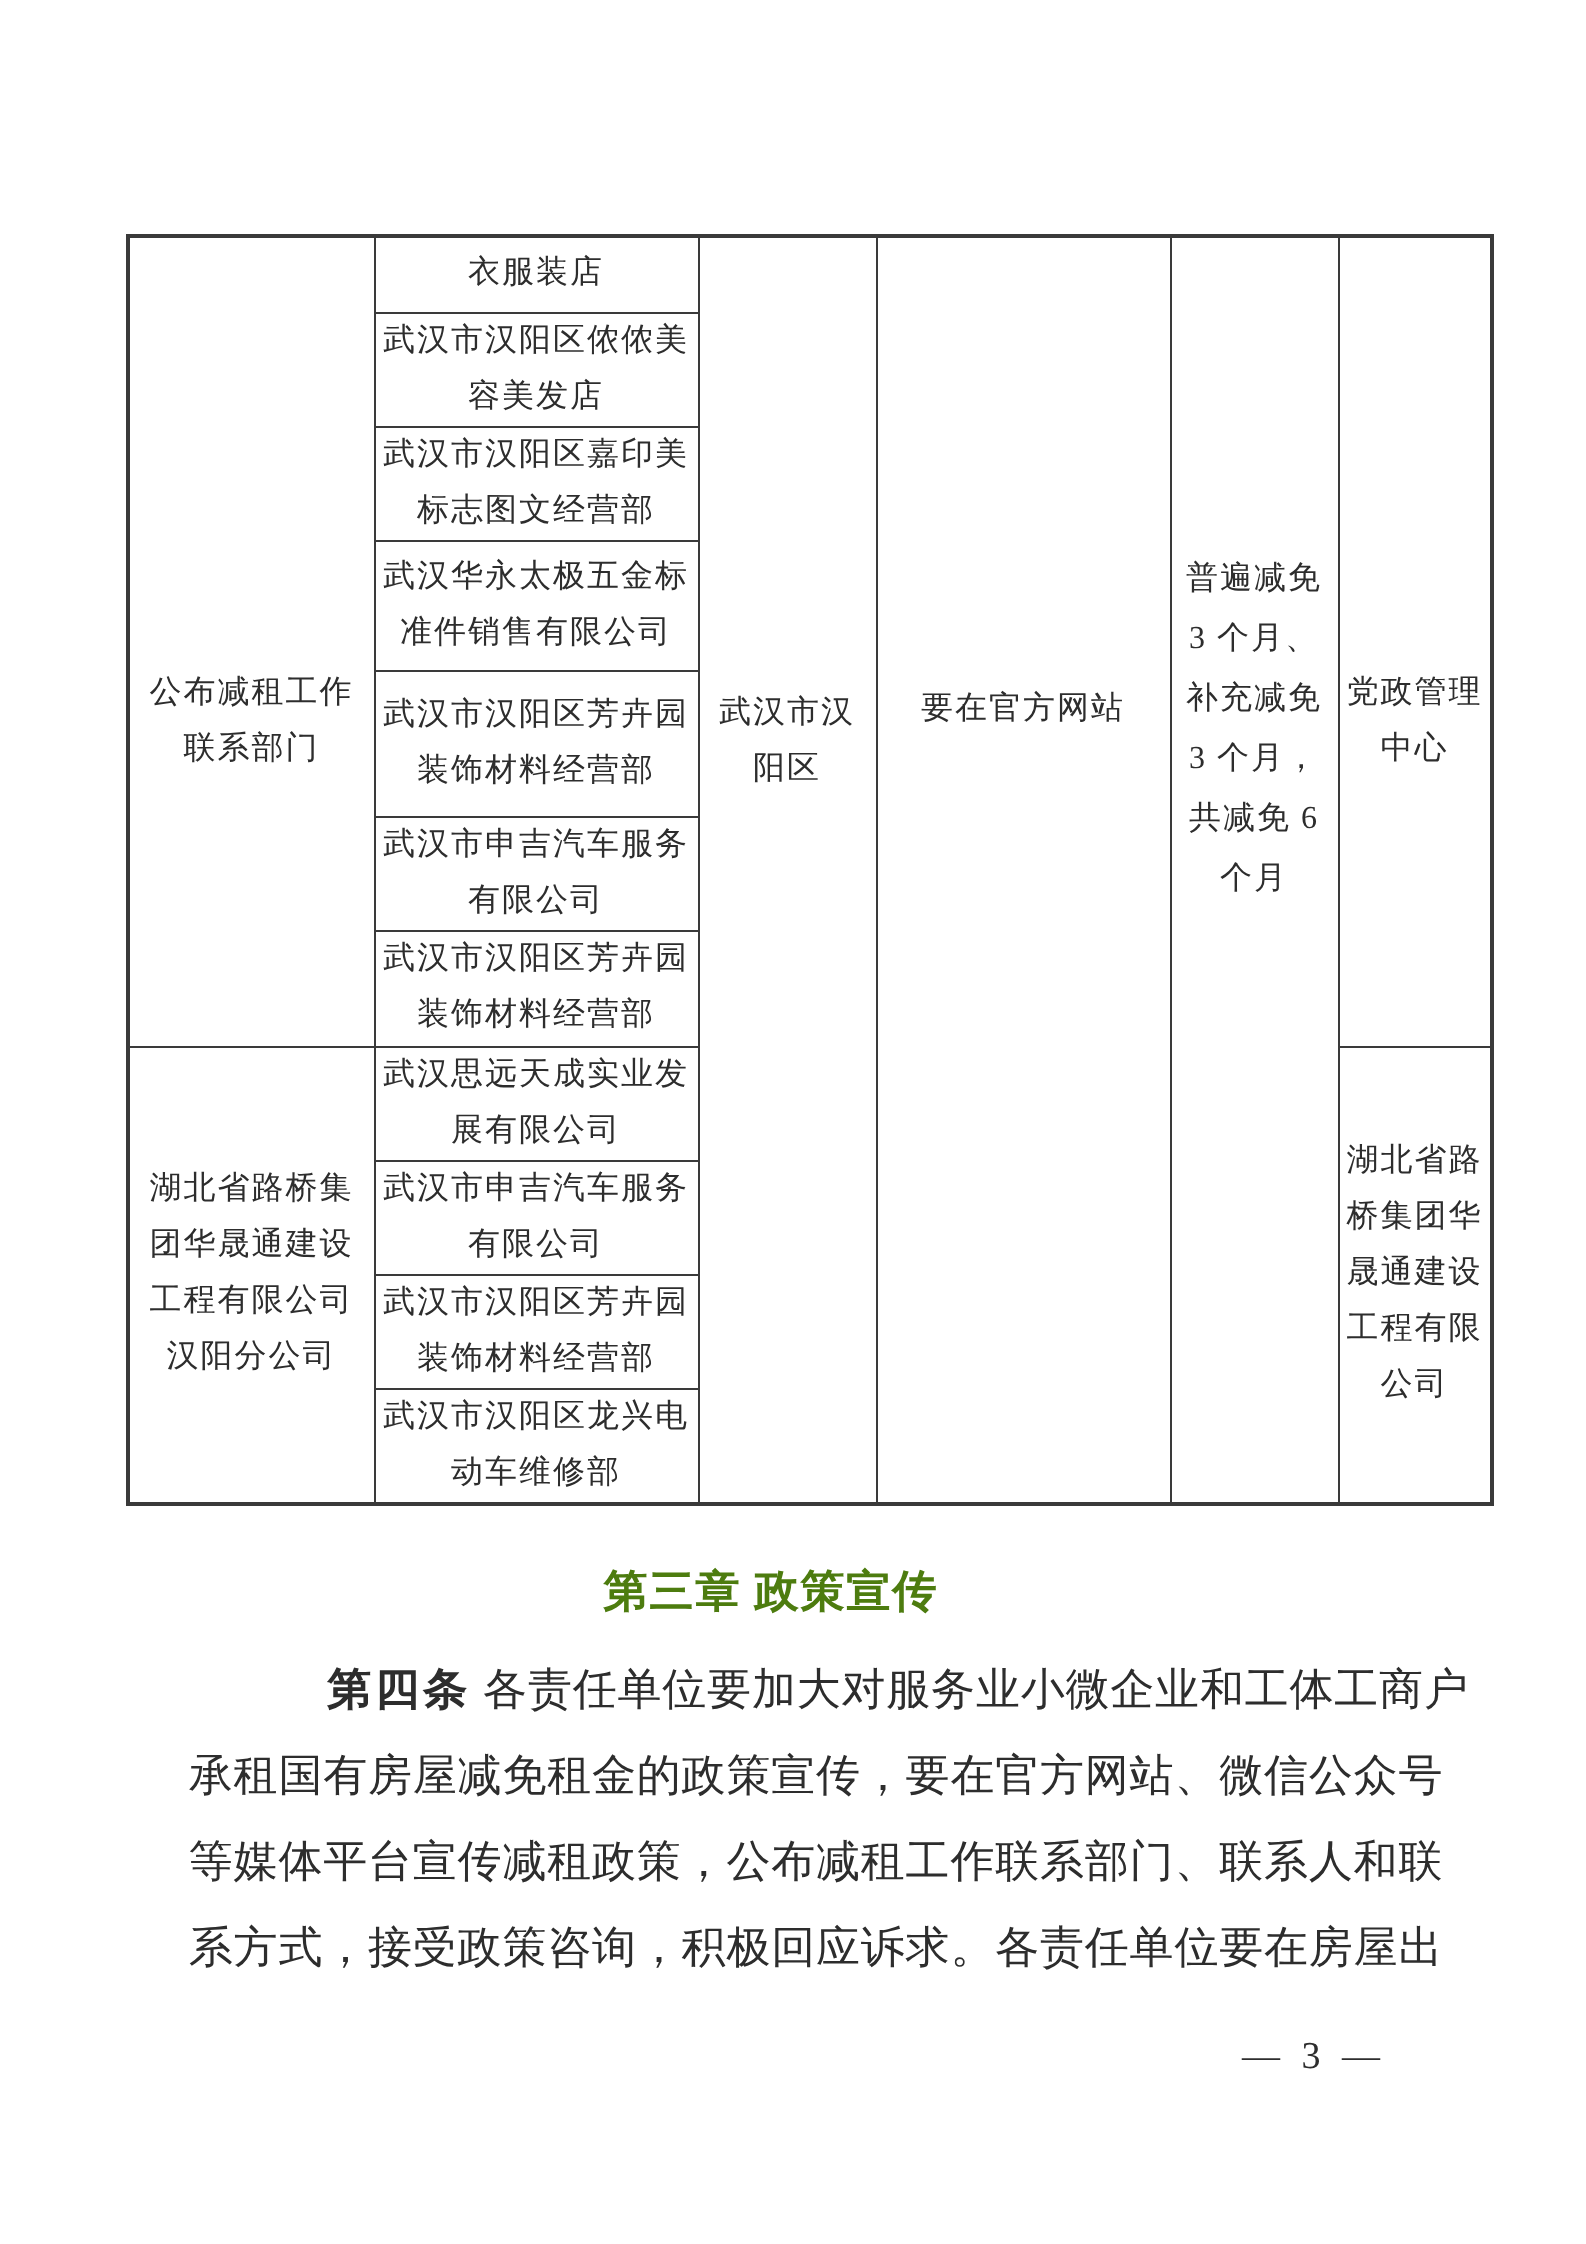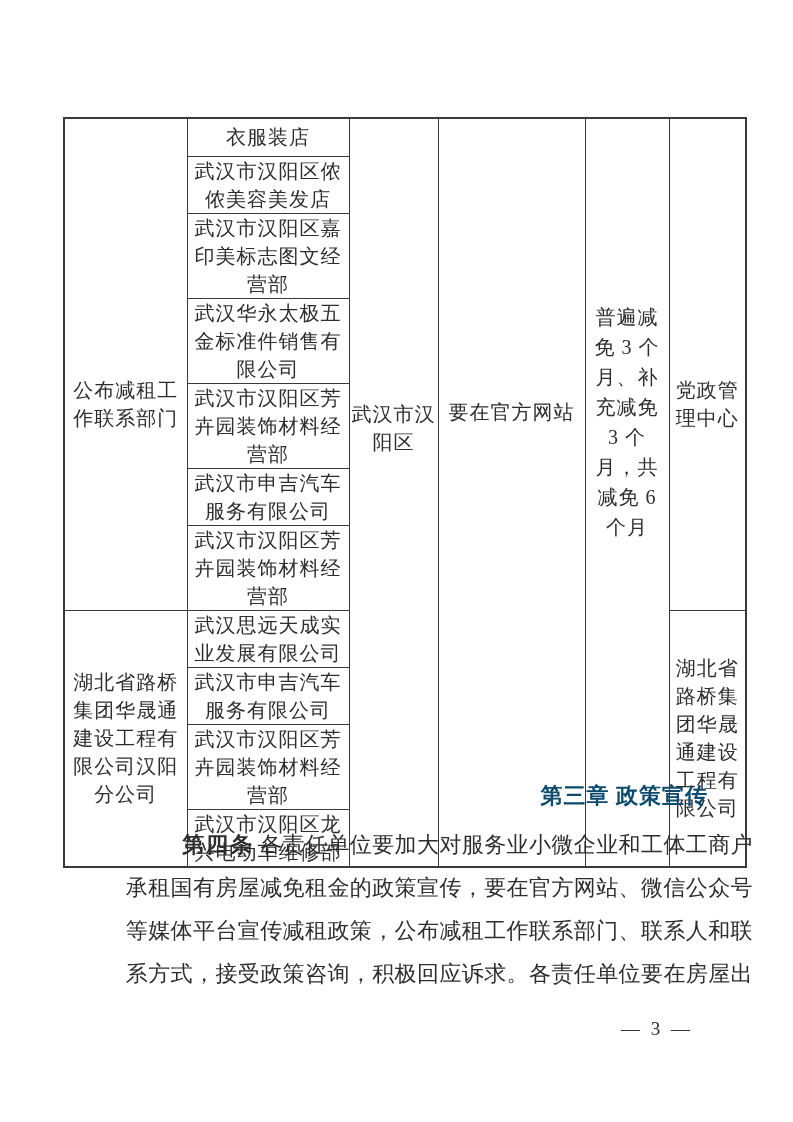--- a/index.html
+++ b/index.html
@@ -27,21 +27,21 @@
   table.doc-table {
     border-collapse: collapse;
     table-layout: fixed;
     border: 2px solid #3a3a3a;
   }
   table.doc-table td {
     border: 1px solid #3a3a3a;
     padding: 0 2px;
     text-align: center;
     vertical-align: middle;
-    font-size: 20px;
+    font-size: 16px;
     line-height: 28px;
     letter-spacing: 1px;
     color: #2d2d2d;
   }
   col.c1 { width: 123px; }
   col.c2 { width: 162px; }
   col.c3 { width: 89px; }
   col.c4 { width: 147px; }
   col.c5 { width: 84px; }
   col.c6 { width: 77px; }
@@ -58,33 +58,33 @@
   .content {
     position: absolute;
     left: 63px;
     top: 780px;
     width: 690px;
   }
   .chapter-heading {
     margin: 0 45px 0 0;
     font-size: 22px;
     font-weight: bold;
-    text-align: right;
+    text-align: center;
     line-height: 32px;
     letter-spacing: 1px;
-    color: #0c4a6e;
+    color: #4d7c0f;
   }
   .article {
     margin: 11px 0 0 0;
     font-size: 22px;
     line-height: 43px;
     letter-spacing: 0.4px;
     white-space: pre-line;
     text-indent: 82px;
-    text-align: right;
+    text-align: center;
     color: #2d2d2d;
   }
   .article .article-label {
     font-weight: bold;
     letter-spacing: 2px;
   }
 
   
   .page-number {
     position: absolute;

